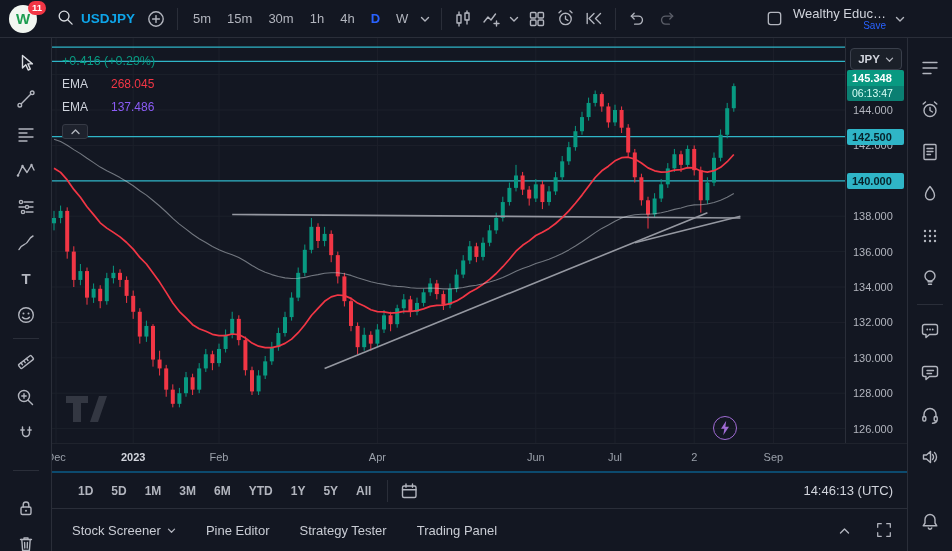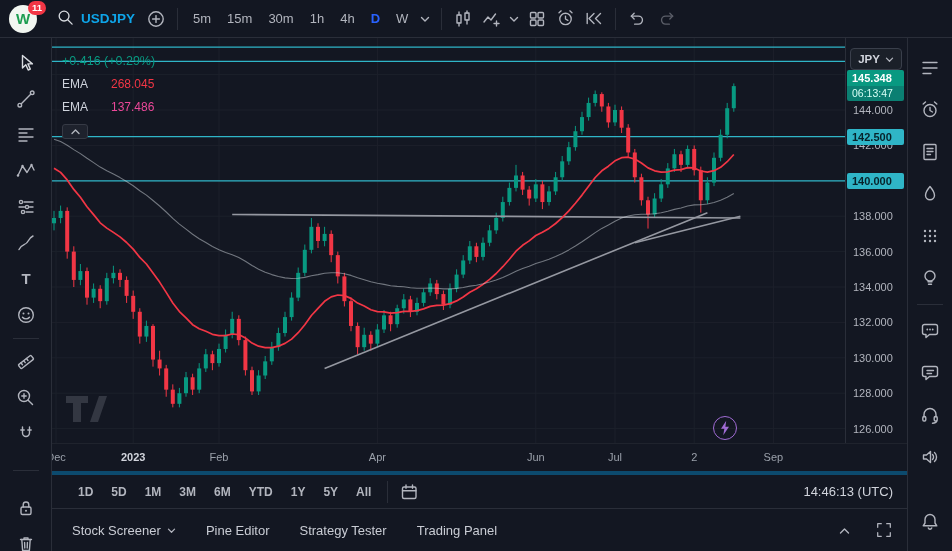--- a/index.html
+++ b/index.html
@@ -48,21 +48,21 @@
 
   
   .center{position:absolute;left:52px;top:38px;width:855px;height:513px}
   .chart-area{position:absolute;left:0;top:0;width:855px;height:405px;overflow:hidden}
   #plot{position:absolute;left:0;top:0}
   .legend{position:absolute;left:10px;top:16px;z-index:4}
   .chg{font-size:12.5px;color:#089981}
   .ema-row{margin-top:9px;font-size:12px;display:flex;gap:23px}
   .ema-l{color:#cfd3dc}
   .ema-red{color:#f23645}
-  .ema-wht{color:#ec4899}
+  .ema-wht{color:#8b5cf6}
   .collapse-btn{margin-top:10px;width:26px;height:15px;background:#1e222d;border:1px solid #363a45;
     border-radius:3px;display:flex;align-items:center;justify-content:center}
   .flash-btn{position:absolute;left:661px;top:378px;width:24px;height:24px;border-radius:50%;
     border:1.5px solid #a06bd4;display:flex;align-items:center;justify-content:center;z-index:4}
 
   .price-scale{position:absolute;left:793px;top:0;width:62px;height:405px;border-left:1px solid #2a2e39;
     background:#131722;z-index:5}
   .jpy-btn{position:relative;z-index:3;margin:10px 5px 0 4px;height:22px;width:52px;background:#1b2029;
     border:1px solid #3a3f4b;border-radius:4px;display:flex;align-items:center;justify-content:center;
     gap:5px;color:#d1d4dc;font-size:11.5px;font-weight:600;font-family:inherit}
@@ -74,21 +74,21 @@
     padding-left:5px;border-radius:2px 2px 0 0}
   .cur-count{height:15px;line-height:15px;background:#0b7f72;color:#d7fff6;font-size:10.5px;
     padding-left:5px;border-radius:0 0 2px 2px}
 
   .time-axis{position:absolute;left:0;top:405px;width:855px;height:28px;border-top:1px solid #1f232d;
     overflow:hidden}
   #time-labels{position:absolute;inset:0}
   .tlabel{position:absolute;top:7px;transform:translateX(-50%);font-size:11px;color:#9aa0aa;white-space:nowrap}
   .tlabel.emph{color:#d1d4dc;font-weight:600}
 
-  .range-bar{position:absolute;left:0;top:433px;width:855px;height:37px;border-top:4px solid #0c4a6e;
+  .range-bar{position:absolute;left:0;top:433px;width:855px;height:37px;border-top:2px solid #0c4a6e;
     display:flex;align-items:center;padding:0 14px 0 18px;gap:2px}
   .rng{background:none;border:none;height:24px;padding:0 8px;font-size:12px;font-weight:600;
     color:#b2b5be;border-radius:4px;font-family:inherit}
   .clock{margin-left:auto;font-size:13px;color:#d1d4dc}
 
   .bottom-bar{position:absolute;left:0;top:470px;width:855px;height:43px;border-top:1px solid #2a2e39;
     display:flex;align-items:center;padding:0 10px 0 20px;gap:30px}
   .bb-item{display:flex;align-items:center;gap:6px;font-size:13px;color:#c9ccd4;background:none;
     border:none;font-family:inherit}
   .bb-icons{margin-left:auto;display:flex;align-items:center;gap:14px}
@@ -197,20 +197,36 @@
           <polyline points="7.5,5.5 4.5,8.5 7.5,11.5"></polyline>
         </svg>
     </button>
     <button class="tbtn dim">
       <svg class="i" width="21" height="21" viewBox="0 0 22 22">
           <path d="M17.5 8.5 H10 a4.2 4.2 0 0 0 0 8.4 H14"></path>
           <polyline points="14.5,5.5 17.5,8.5 14.5,11.5"></polyline>
         </svg>
     </button>
 
+    <div class="layout-cluster">
+      <button class="tbtn">
+        <svg class="i" width="19" height="19" viewBox="0 0 20 20">
+            <rect x="3.5" y="3.5" width="13" height="13" rx="2.5"></rect>
+          </svg>
+      </button>
+      <button class="layout-btn">
+        <span class="lname">Wealthy Educ…</span>
+        <span class="lsave">Save</span>
+      </button>
+      <button class="tbtn sm">
+        <svg class="i" width="10" height="8" viewBox="0 0 10 8">
+            <polyline points="1.5,2.5 5,6 8.5,2.5"></polyline>
+          </svg>
+      </button>
+    </div>
   </header>
 
   <aside class="left-toolbar">
     <button class="ltbtn">
       <svg class="i bright" width="22" height="22" viewBox="0 0 22 22">
           <path d="M7.5 3.5 V16 L10.8 12.8 L13.2 18 L15.3 17 L12.9 11.9 L17.4 11.9 Z"></path>
         </svg>
     </button>
     <button class="ltbtn">
       <svg class="i" width="22" height="22" viewBox="0 0 22 22">

